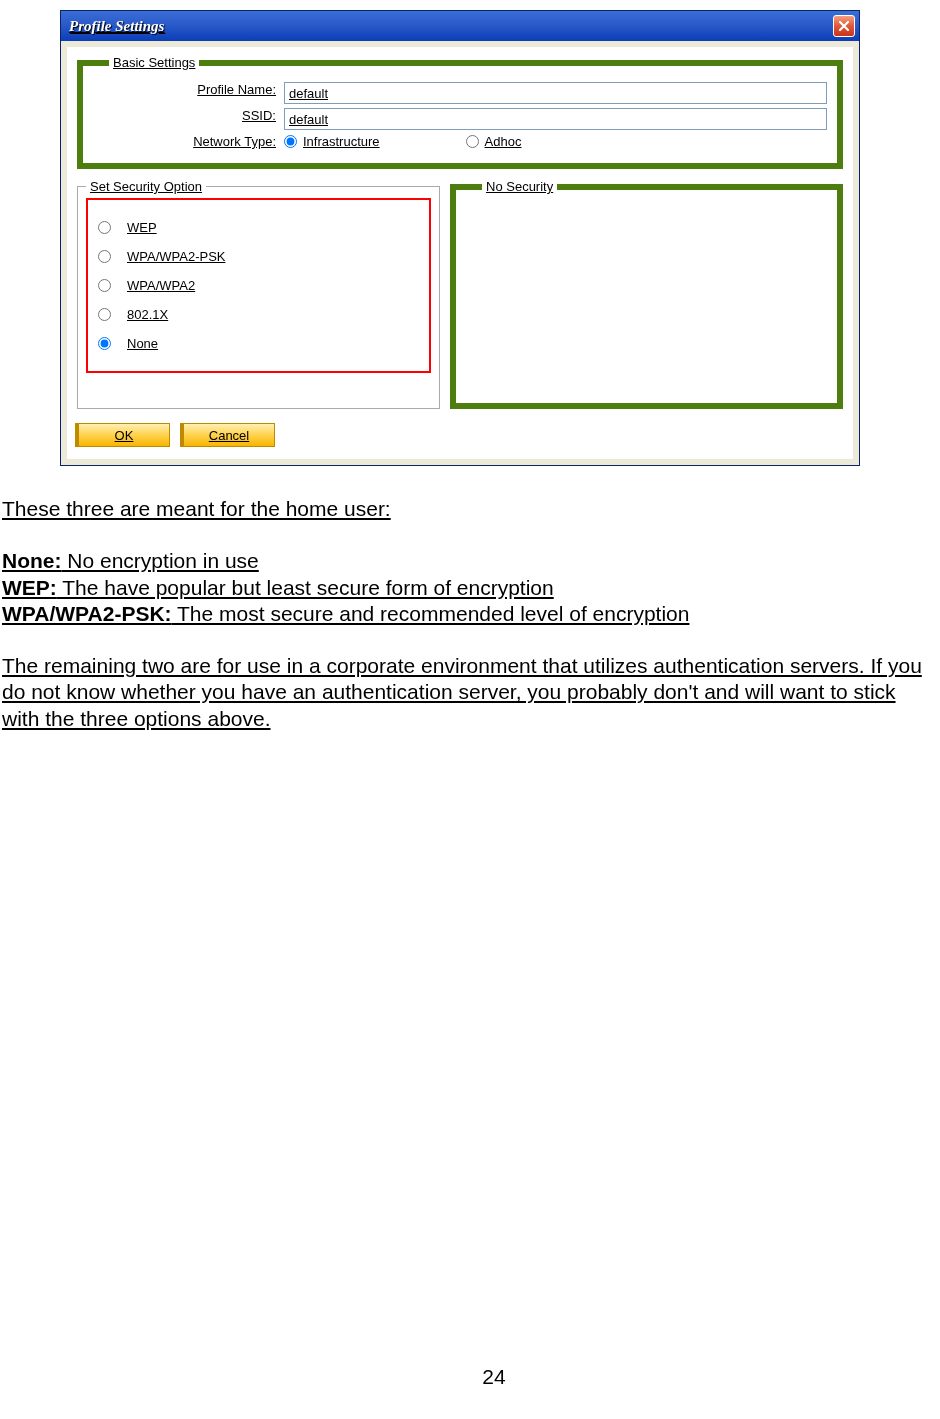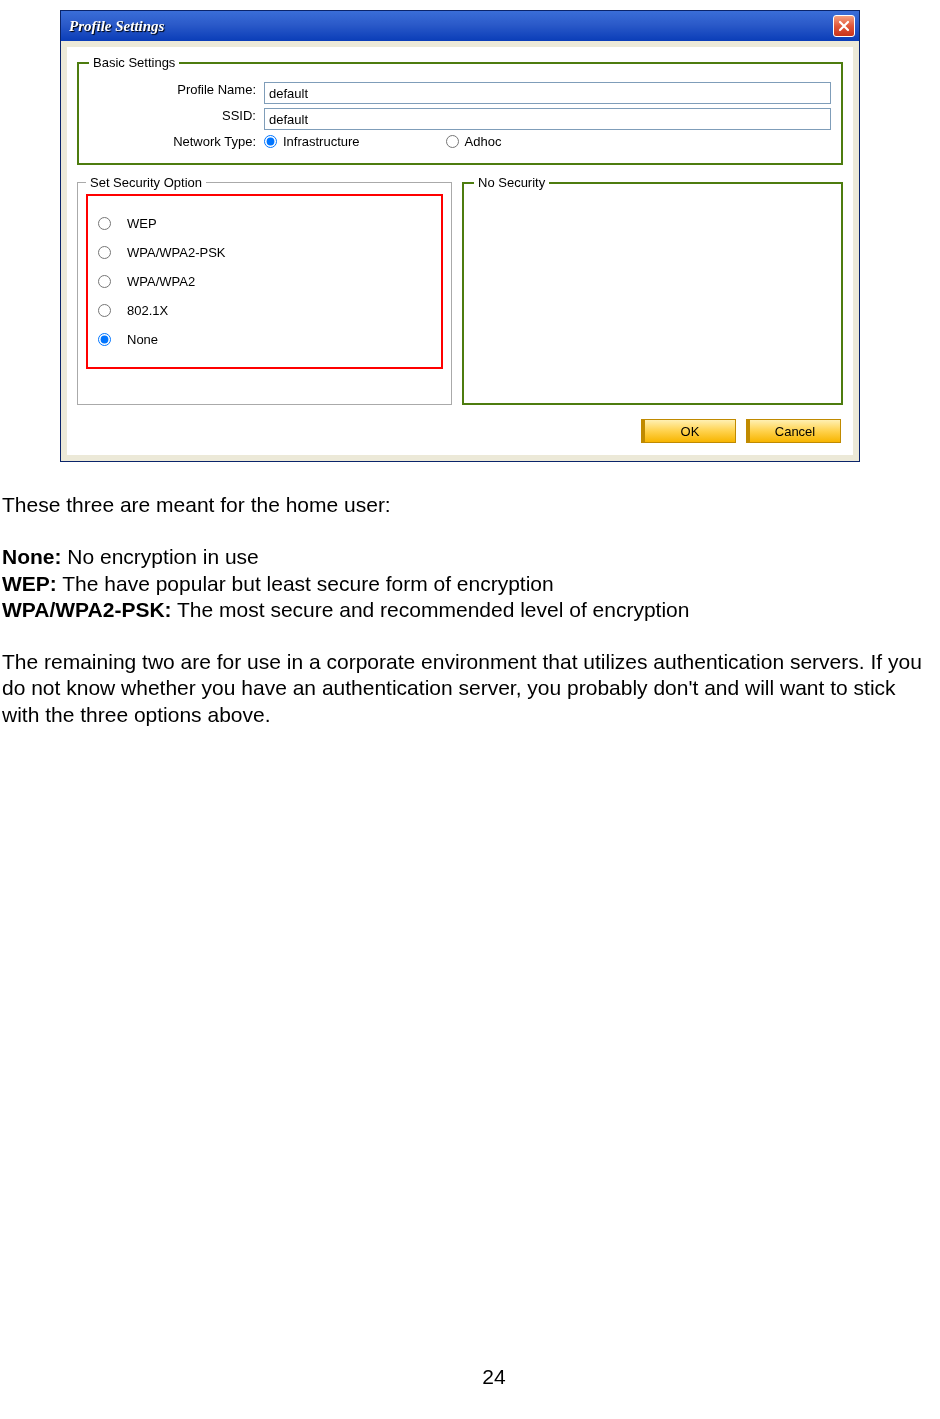--- a/index.html
+++ b/index.html
@@ -5,20 +5,21 @@
     * { box-sizing: border-box; margin: 0; padding: 0; }
     body {
       font-family: Arial, Helvetica, sans-serif;
       background: #fff;
       width: 940px;
       min-height: 1419px;
       position: relative;
     }
     .page {
       padding: 0;
+      text-decoration: underline;
     }
     .dialog {
       width: 800px;
       margin: 10px 0 0 60px;
       border: 1px solid #0a246a;
       background: #ece9d8;
     }
     .titlebar {
       background: linear-gradient(to bottom, #3a6ed8 0%, #2b5ac9 45%, #0a3db8 100%);
       height: 30px;
@@ -46,23 +47,23 @@
       justify-content: center;
       cursor: pointer;
     }
     .close-btn svg { display: block; }
     .dialog-body {
       background: #fff;
       margin: 6px;
       padding: 2px 8px 10px 8px;
     }
     fieldset {
-      border: 2px solid #4d7c0f;
+      border: 6px solid #4d7c0f;
       margin: 6px 2px;
-      padding: 8px 10px 10px 10px;
+      padding: 8px 10px 10px 26px;
       font-size: 13px;
     }
     legend {
       font-size: 13px;
       padding: 0 4px;
       color: #000;
     }
     .form-row {
       display: flex;
       margin: 4px 0;
@@ -101,21 +102,20 @@
       font-size: 13px;
       margin: 14px 4px;
     }
     .fieldset-sec-wrap {
       border: 1px solid #aaa;
       padding: 4px 8px 8px 8px;
       font-size: 13px;
     }
     .btn-row {
       display: flex;
-      justify-content: flex-end;
       gap: 10px;
       padding: 8px 4px 2px 0;
     }
     .btn {
       width: 95px;
       height: 24px;
       background: linear-gradient(to bottom, #fff0b3, #ffd24d 50%, #f7b500);
       border: 1px solid #c08a00;
       border-left: 4px solid #c08a00;
       font-size: 13px;

